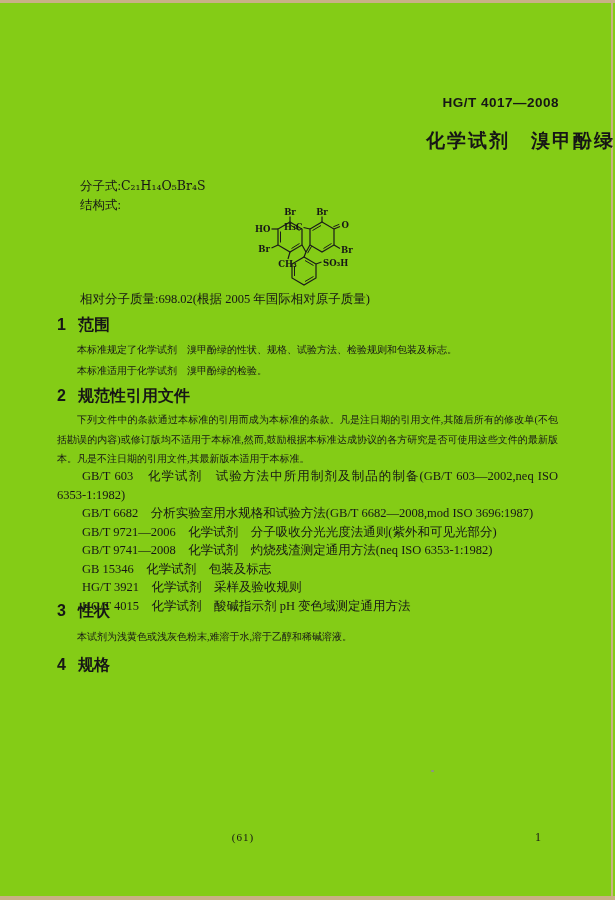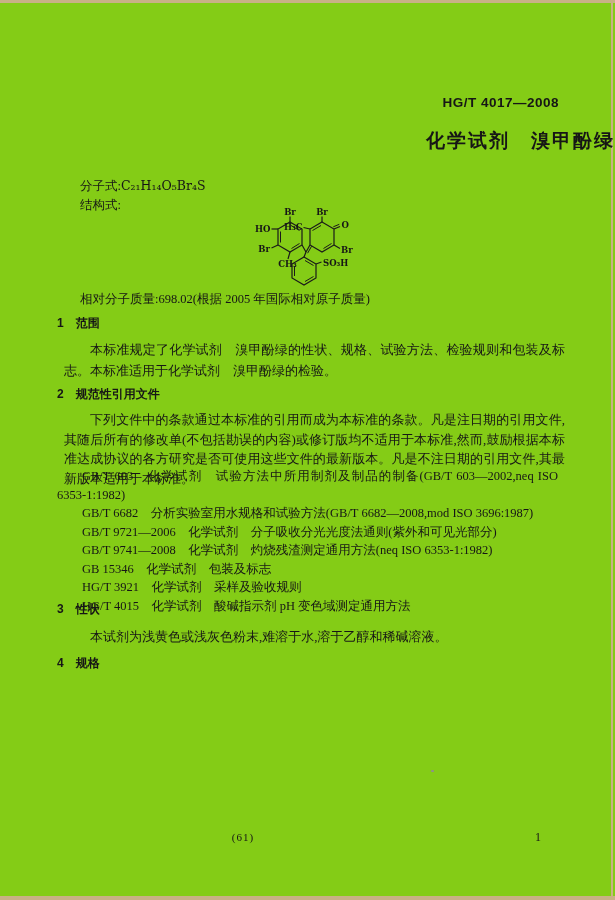--- a/index.html
+++ b/index.html
@@ -34,26 +34,26 @@
   .structure{top:205px;left:246px;width:120px;height:84px;}
   .structure svg{display:block;}
   .structure text{
     font-family:"DejaVu Serif","Liberation Serif",serif;
     font-size:8.5px;font-weight:bold;fill:#161616;
   }
   .molar-mass{top:290px;left:80px;}
   .sec-heading{
     left:57px;
     font-family:"Liberation Sans","DejaVu Sans",sans-serif;
-    font-weight:bold;font-size:12px;
+    font-weight:bold;font-size:16px;
   }
   .sec-heading .num{margin-right:12px;}
   .para{
-    left:64px;width:501px;
-    font-size:13px;line-height:20.5px;
+    left:57px;width:501px;
+    font-size:10px;line-height:20.5px;
     text-indent:2em;text-align:justify;
   }
   .para-tight{line-height:19.5px;}
   .ref-list{top:467px;left:57px;width:501px;}
   .ref{
     font-size:12.5px;line-height:18.5px;
     text-indent:2em;text-align:justify;
   }
   .footer-center{
     top:831px;left:0;width:486px;text-align:center;

